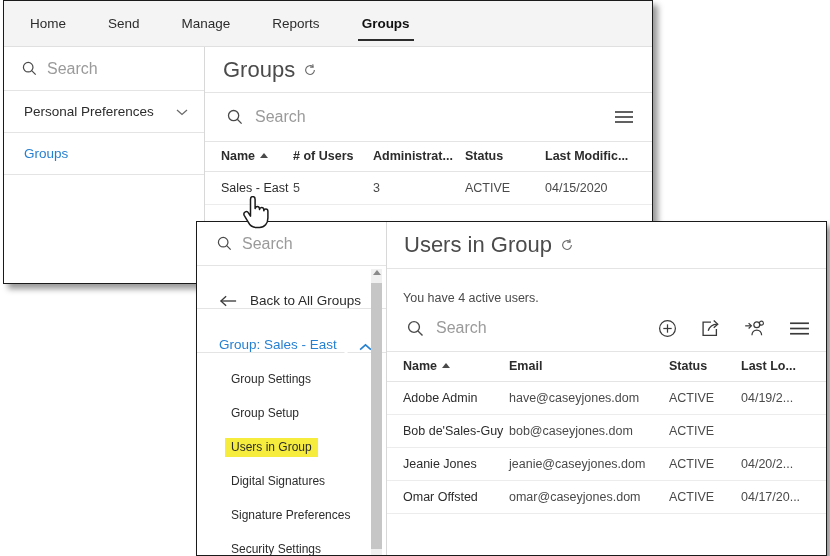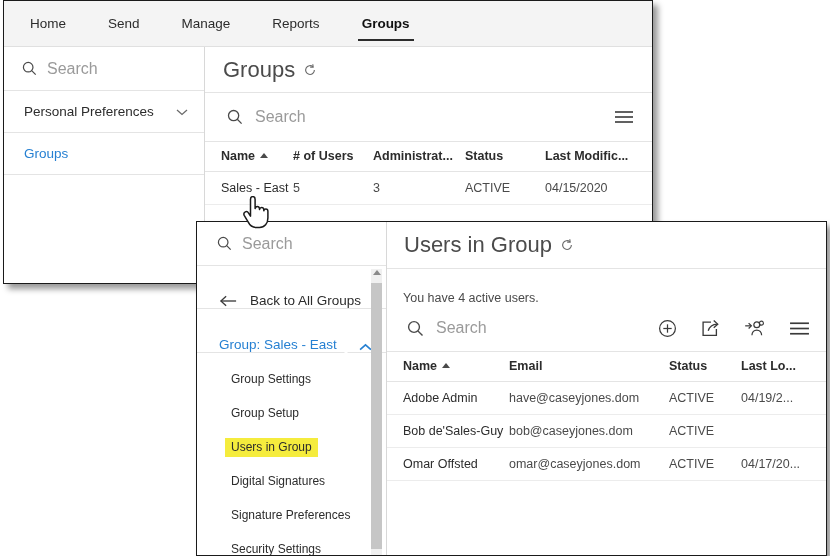--- a/index.html
+++ b/index.html
@@ -554,20 +554,26 @@
               <td>ACTIVE</td>
               <td>04/19/2...</td>
             </tr>
             <tr>
               <td class="nm pad-l">Bob de'Sales-Guy</td>
               <td>bob@caseyjones.dom</td>
               <td>ACTIVE</td>
               <td></td>
             </tr>
             <tr>
+              <td class="nm pad-l">Jeanie Jones</td>
+              <td>jeanie@caseyjones.dom</td>
+              <td>ACTIVE</td>
+              <td>04/20/2...</td>
+            </tr>
+            <tr>
               <td class="nm pad-l">Omar Offsted</td>
               <td>omar@caseyjones.dom</td>
               <td>ACTIVE</td>
               <td>04/17/20...</td>
             </tr>
           </tbody>
         </table>
 
       </div>
     </div>

